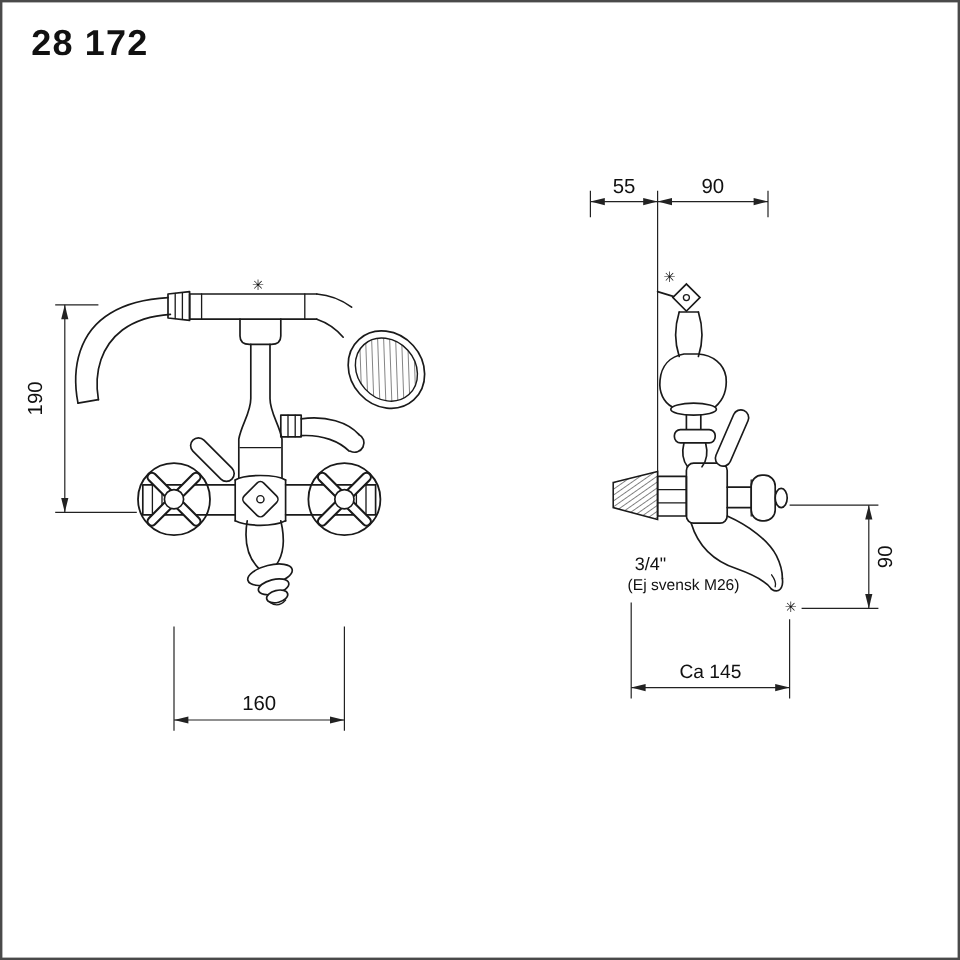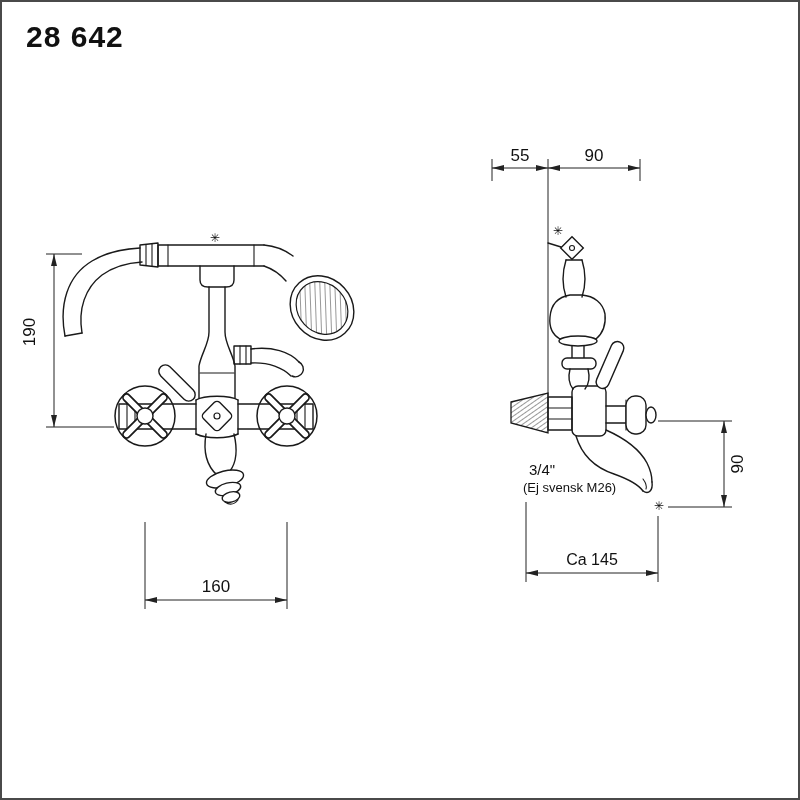--- a/index.html
+++ b/index.html
@@ -25,21 +25,21 @@
   .fillw   { fill:#ffffff; stroke:#1a1a1a; stroke-width:1.4; }
   .dim     { fill:none; stroke:#222222; stroke-width:1; }
   .spoke-b { fill:none; stroke:#1a1a1a; stroke-width:9; stroke-linecap:round; }
   .spoke-w { fill:none; stroke:#ffffff; stroke-width:5.5; stroke-linecap:round; }
 </style>
 </head>
 <body>
 
 <div class="page">
 
-  <div class="title">28 642</div>
+  <div class="title">28 172</div>
 
   <svg class="drawing" viewBox="0 0 800 800">
     <defs>
       <marker id="arr" markerUnits="userSpaceOnUse" markerWidth="14" markerHeight="10" refX="13" refY="5" orient="auto-start-reverse">
         <path d="M1,2 L13,5 L1,8 Z" fill="#222"></path>
       </marker>
       <pattern id="hatchHead" patternUnits="userSpaceOnUse" width="5" height="5" patternTransform="rotate(40)">
         <line x1="0" y1="0" x2="0" y2="5" stroke="#1a1a1a" stroke-width="0.9"></line>
       </pattern>
       <pattern id="hatchThread" patternUnits="userSpaceOnUse" width="4" height="4" patternTransform="rotate(55)">

